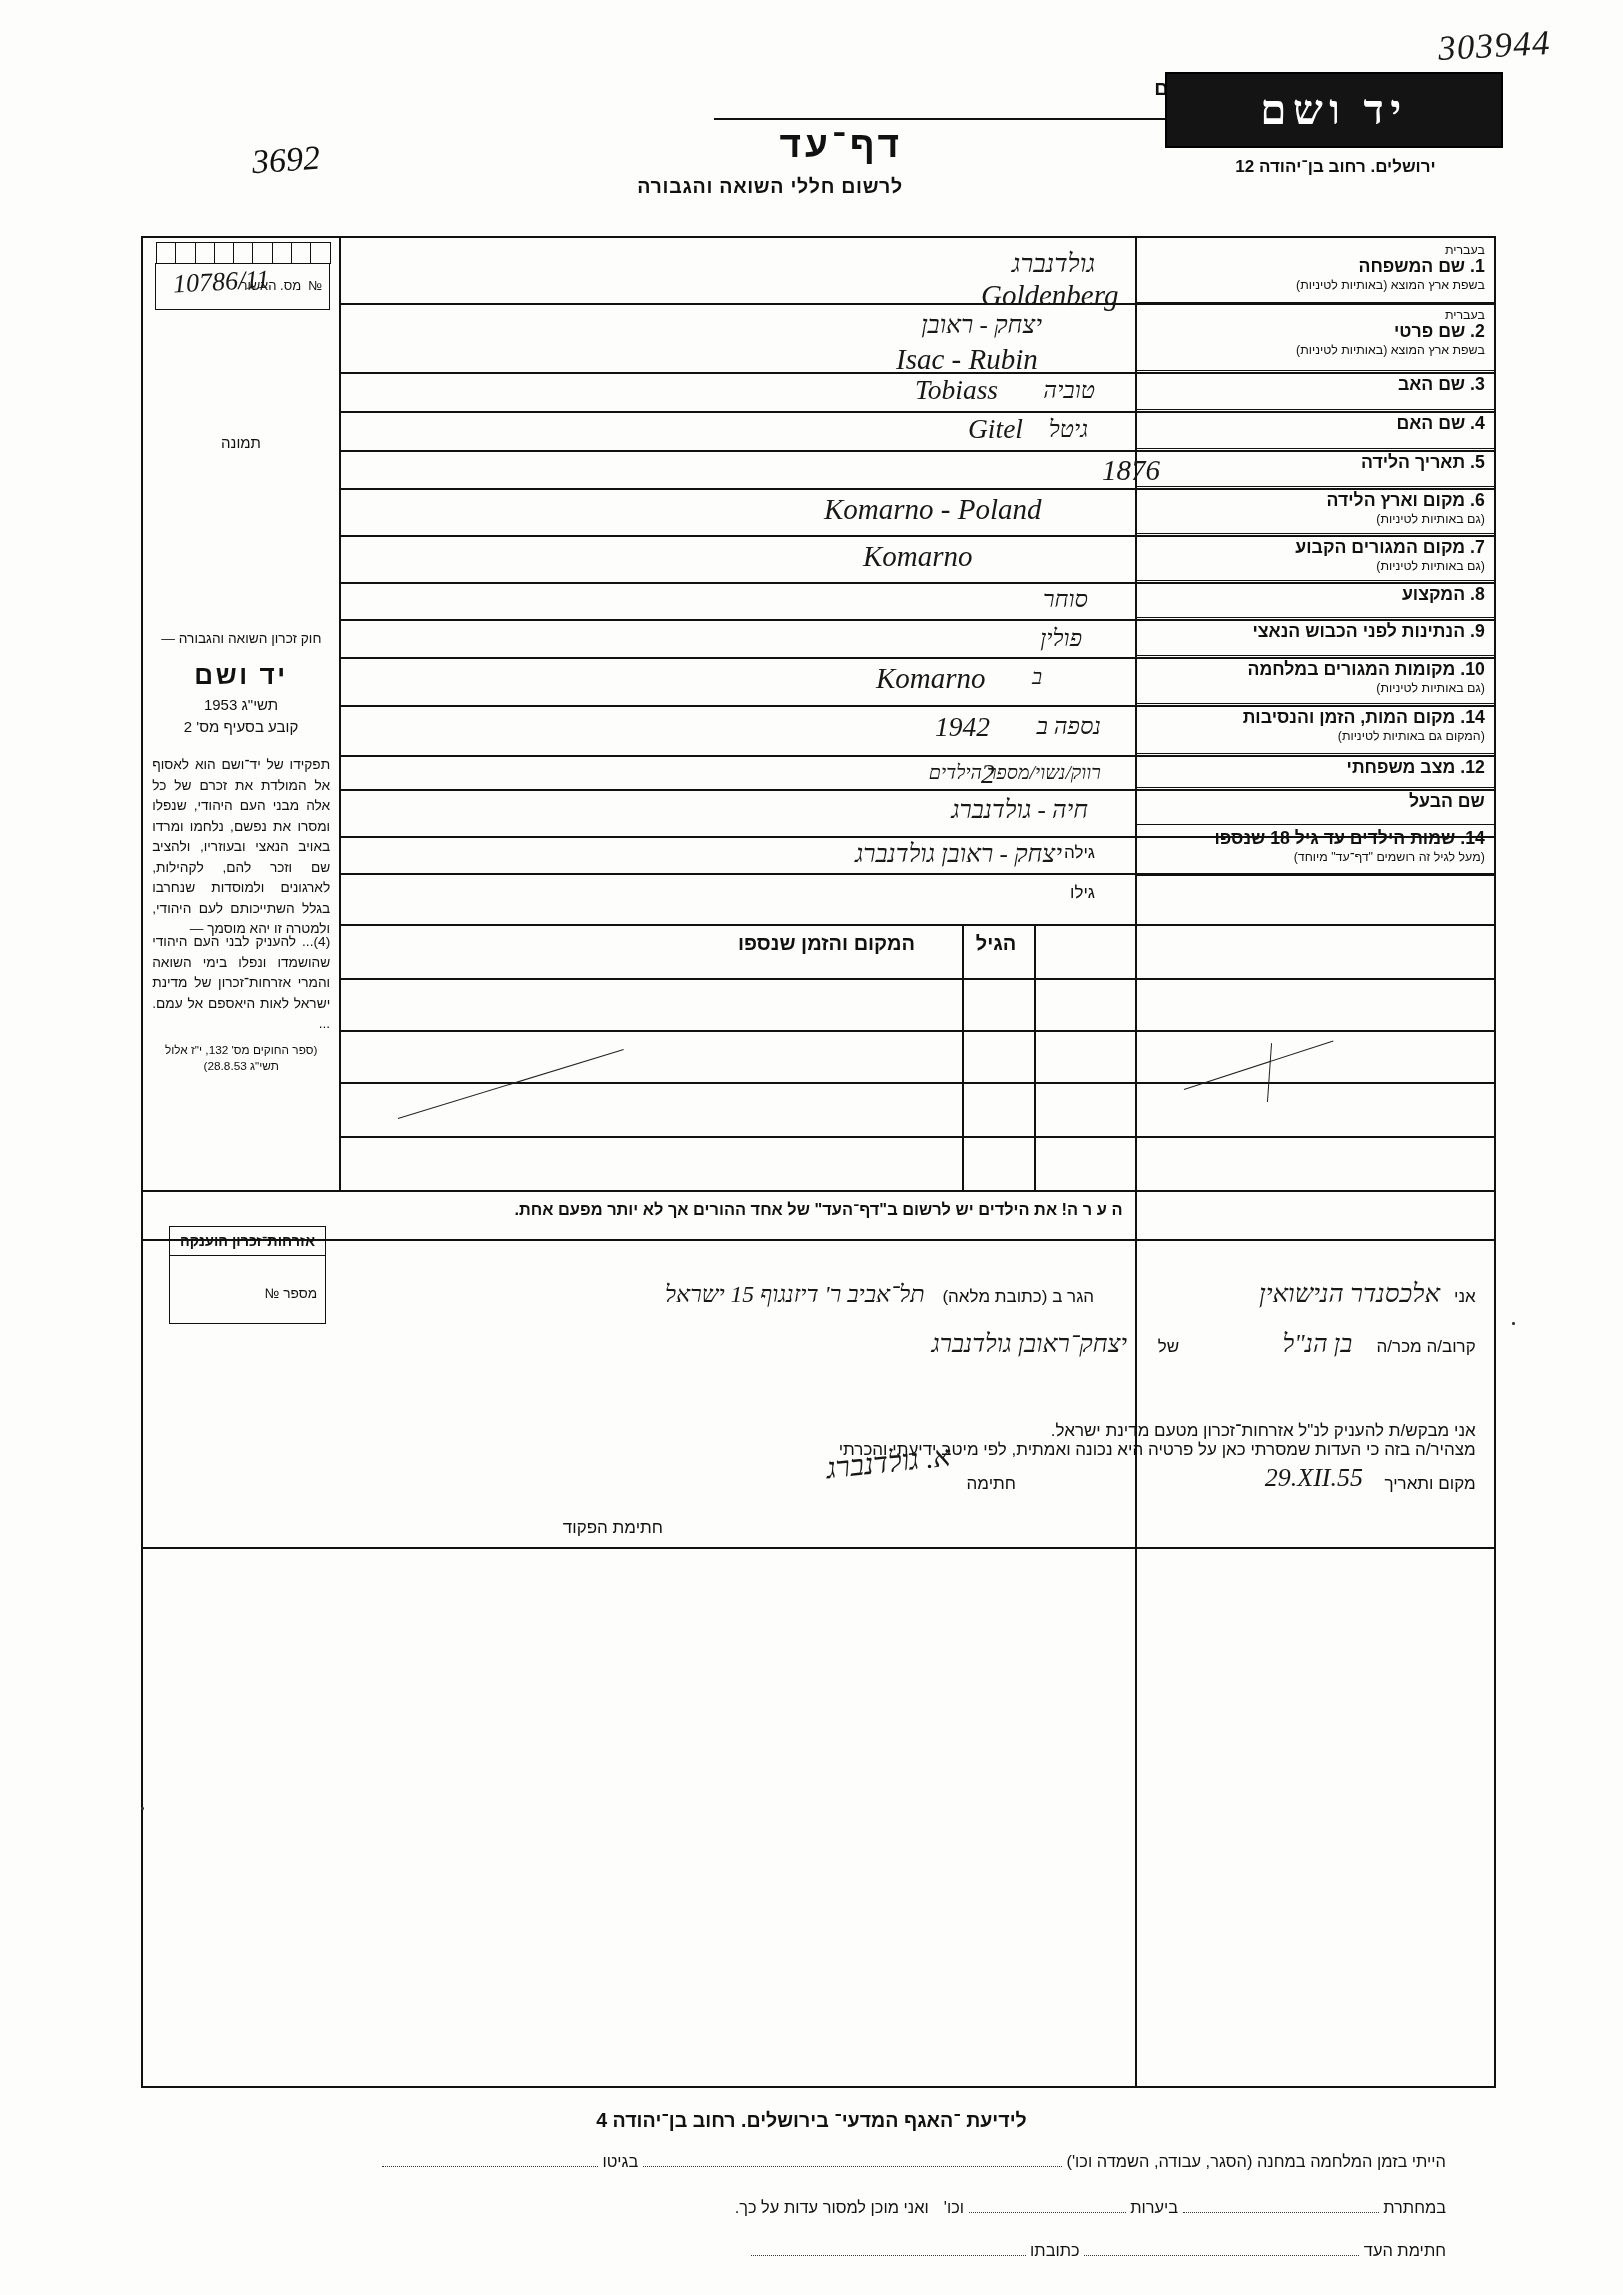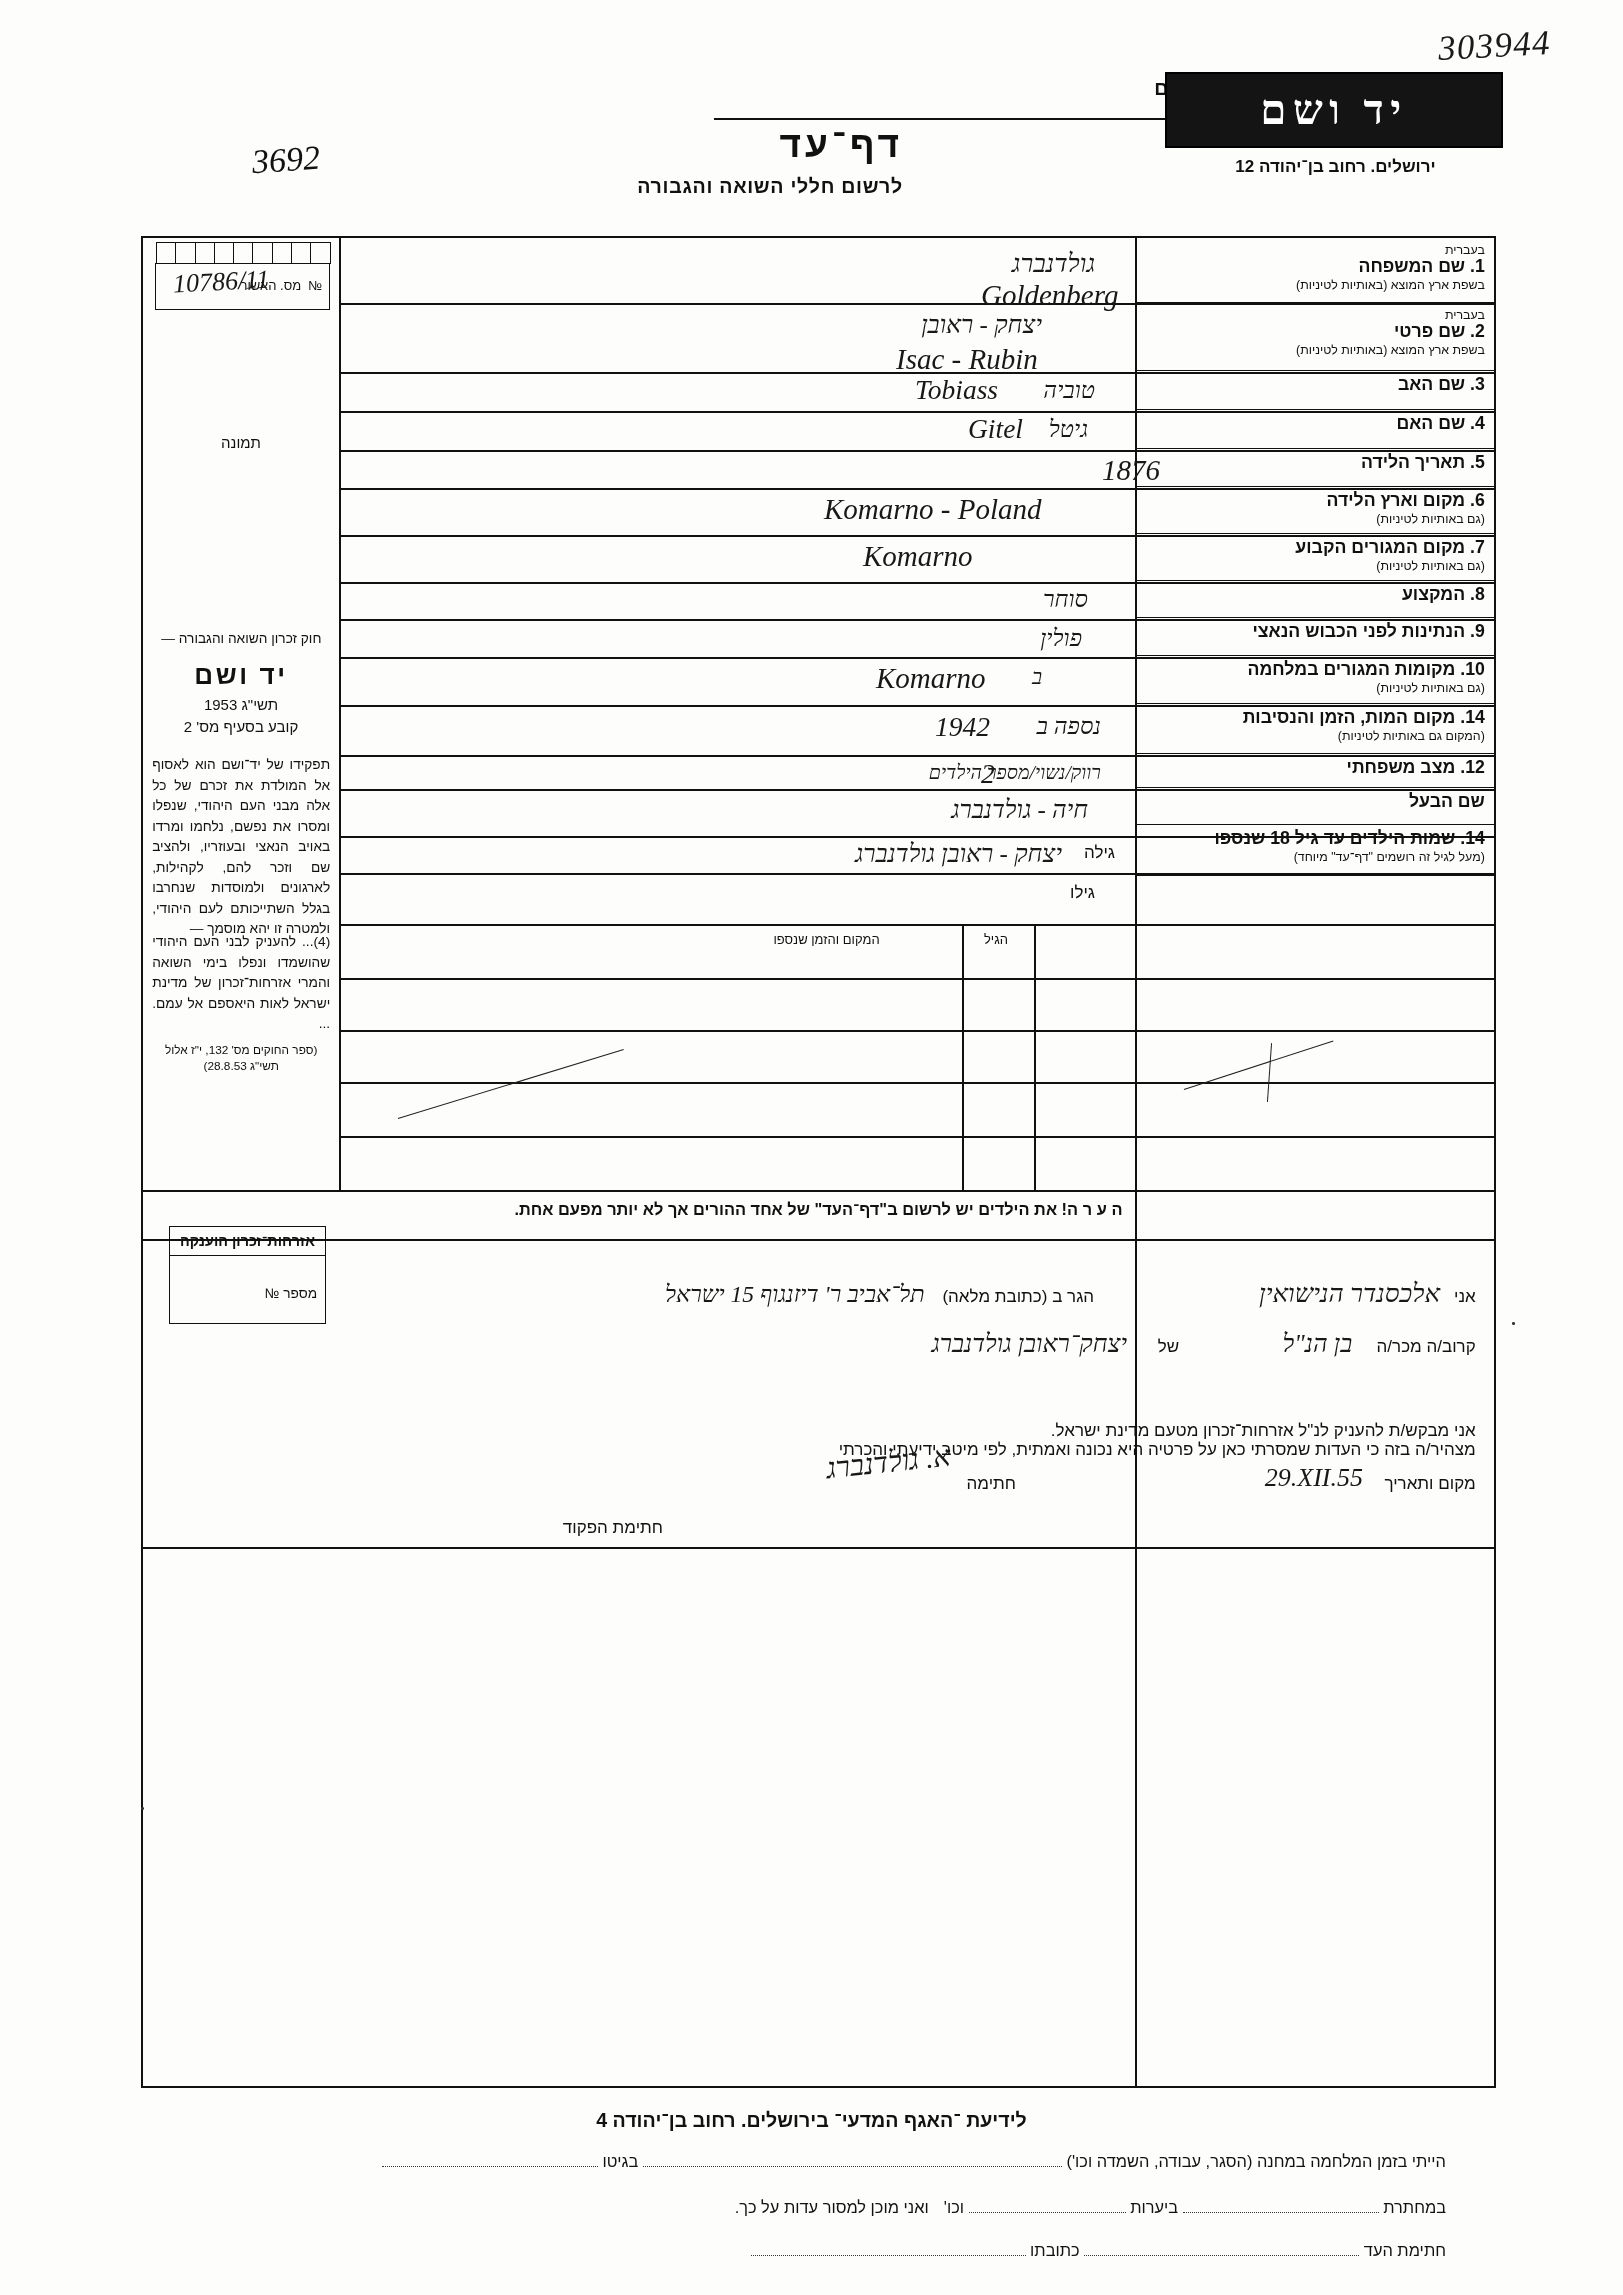--- a/index.html
+++ b/index.html
@@ -327,22 +327,22 @@
   .cz-box .cz-num {
     font-size: 13.7px;
     direction: rtl;
     text-align: right;
     padding: 30px 7.9px 0 0;
   }
 
   
   .ct-head {
     position: absolute;
-    font-size: 13px;
-    font-weight: normal;
+    font-size: 20px;
+    font-weight: bold;
     direction: rtl;
     text-align: center;
   }
 
   .note-row {
     position: absolute;
     direction: rtl;
     font-size: 16.4px;
     font-weight: bold;
     text-align: center;
@@ -551,21 +551,21 @@
     <div class="vline" style="right:357px; top:686px; bottom:848px;"></div>
     <div class="vline" style="right:458px; top:686px; height:266px; bottom:auto;"></div>
     <div class="vline" style="right:530px; top:686px; height:266px; bottom:auto;"></div>
     <div class="vline" style="left:196px;  top:686px; height:266px; bottom:auto;"></div>
 
     <div class="ct-head" style="top:694px; right:543px; width:249px;">המקום והזמן שנספו</div>
     <div class="ct-head" style="top:694px; right:458px; width:80px;">הגיל</div>
 
     <div class="note-row" style="top:962px;">ה ע ר ה!  את הילדים יש לרשום ב"דף־העד" של אחד ההורים אך לא יותר מפעם אחת.</div>
 
-    <div style="position:absolute; top:605px; right:379px; font-size:17px; direction:rtl;">גילה</div>
+    <div style="position:absolute; top:605px; right:399px; font-size:17px; direction:rtl;">גילה</div>
     <div style="position:absolute; top:645px; right:399px; font-size:17px; direction:rtl;">גילו</div>
 
     <div class="hw-heb" style="top:10.5px;  right:399px; font-size:26px;">גולדנברג</div>
     <div class="hw" style="top:41px;  left:838px; font-size:29px;">Goldenberg</div>
 
     <div class="hw-heb" style="top:73px; right:452px; font-size:25px;">יצחק - ראובן</div>
     <div class="hw" style="top:105px; left:753px; font-size:29px;">Isac - Rubin</div>
 
     <div class="hw-heb" style="top:139px; right:399px; font-size:23.6px;">טוביה</div>
     <div class="hw" style="top:136px; left:772px; font-size:27.5px;">Tobiass</div>

